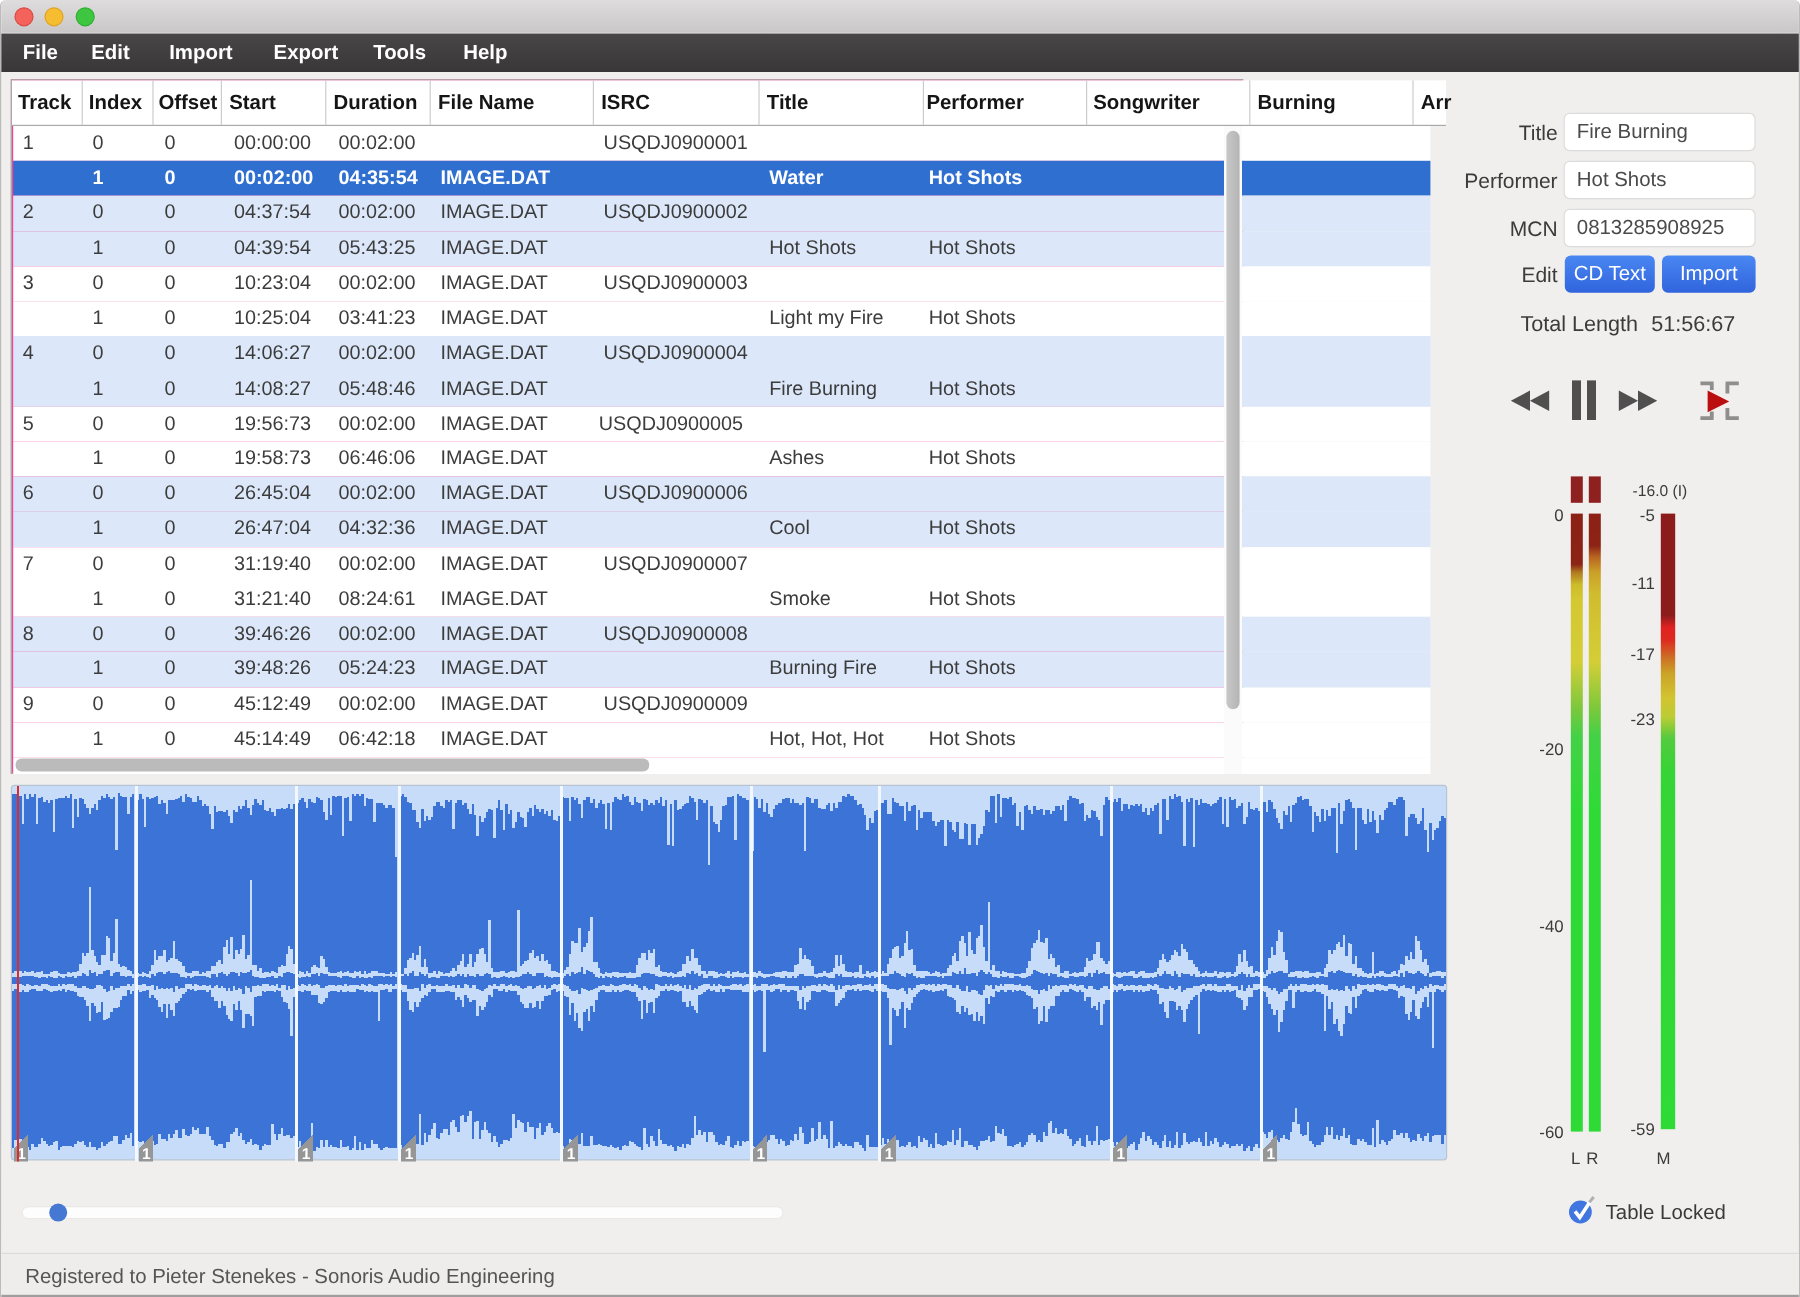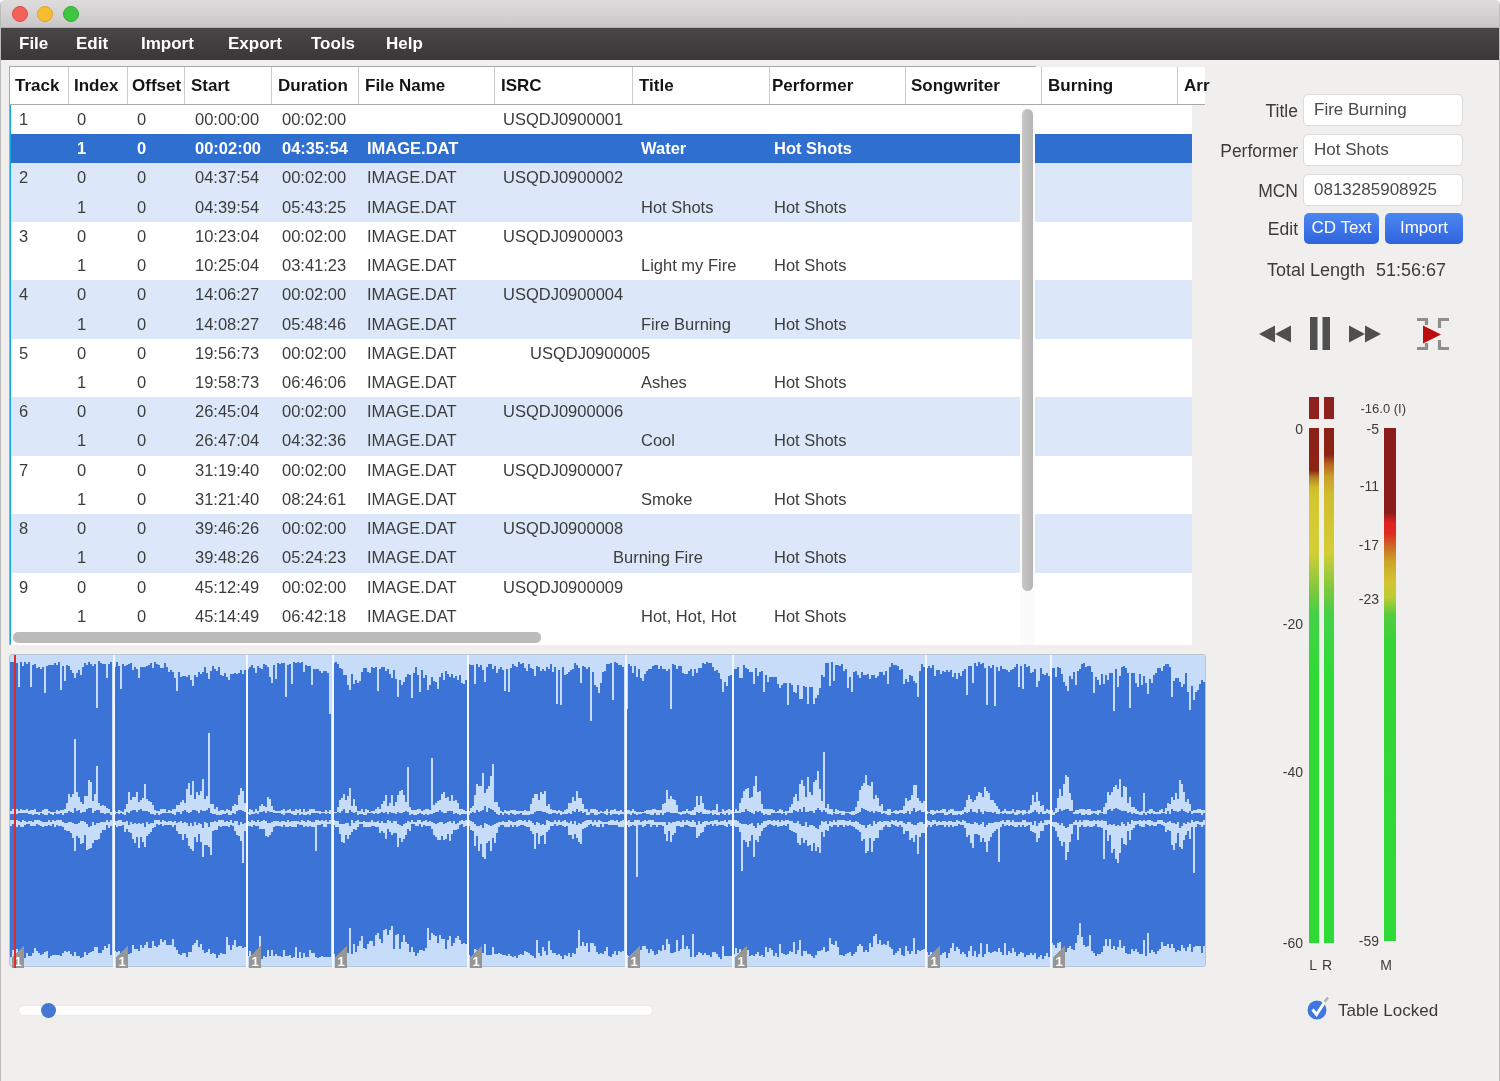--- a/index.html
+++ b/index.html
@@ -1,21 +1,21 @@
 <!DOCTYPE html>
 <html><head><meta charset="utf-8">
 <style>
 *{margin:0;padding:0;box-sizing:border-box}
 html,body{width:1500px;height:1081px;background:#fff;font-family:"Liberation Sans",sans-serif;overflow:hidden}
 #win{position:absolute;left:0;top:0;width:1500px;height:1081px;background:#f1efee;border-radius:5px 5px 0 0;overflow:hidden;border-left:1px solid #bbb;border-right:1px solid #bbb}
 #titlebar{position:absolute;left:0;top:0;width:1500px;height:28px;background:linear-gradient(#dedcdc,#c9c7c7);border-bottom:1px solid #b2b0b0;border-radius:5px 5px 0 0}
 .tl{position:absolute;top:6px;width:16px;height:16px;border-radius:50%}
 #menubar{position:absolute;left:0;top:28px;width:1500px;height:32px;background:linear-gradient(#484646,#393737);color:#fff;font-size:17px;font-weight:bold}
 #menubar span{position:absolute;top:6px}
-#table{position:absolute;left:8px;top:66px;width:1027px;height:579px;background:#0ea5e9;border:1px solid #a9a9a9}
+#table{position:absolute;left:8px;top:66px;width:1027px;height:579px;background:#ec4899;border:1px solid #a9a9a9}
 #thead{position:absolute;left:0;top:0;width:1195px;height:38px;background:#fff;border-bottom:1px solid #a9a9a9;font-size:17px;font-weight:bold;color:#151515}
 #thead span{position:absolute;top:9px}
 #thead i{position:absolute;top:0;width:1px;height:37px;background:#ccc}
 .row{position:absolute;left:1px;width:1181px;height:29.22px;font-size:16.5px;color:#3c3c3c;background:#fff}
 .row.alt{background:#dce8f9}
 .row.sel{background:#2e6fd0;color:#fff;font-weight:bold}
 .row span{position:absolute;top:5px}
 #vscroll{position:absolute;right:0;top:38px;width:15px;height:540px;background:#fbfbfb}
 #vthumb{position:absolute;left:2px;top:4px;width:11px;height:482px;background:linear-gradient(90deg,#c8c8c8,#b4b4b4);border-radius:5.5px}
 #hscrollrow{position:absolute;left:1px;top:564px;width:1181px;height:14px;background:#fff}
@@ -144,21 +144,21 @@
           <span style="left:630px">Fire Burning</span>
           <span style="left:763px">Hot Shots</span>
         </div>
 <div class="row" style="top:233.76px">
           <span style="left:8px">5</span>
           <span style="left:66px">0</span>
           <span style="left:126px">0</span>
           <span style="left:184px">19:56:73</span>
           <span style="left:271px">00:02:00</span>
           <span style="left:356px">IMAGE.DAT</span>
-          <span style="left:519px">USQDJ0900005</span>
+          <span style="left:488px">USQDJ0900005</span>
         </div>
 <div class="row" style="top:262.98px">
           <span style="left:66px">1</span>
           <span style="left:126px">0</span>
           <span style="left:184px">19:58:73</span>
           <span style="left:271px">06:46:06</span>
           <span style="left:356px">IMAGE.DAT</span>
           <span style="left:630px">Ashes</span>
           <span style="left:763px">Hot Shots</span>
         </div>
@@ -206,21 +206,21 @@
           <span style="left:271px">00:02:00</span>
           <span style="left:356px">IMAGE.DAT</span>
           <span style="left:492px">USQDJ0900008</span>
         </div>
 <div class="row alt" style="top:438.30px">
           <span style="left:66px">1</span>
           <span style="left:126px">0</span>
           <span style="left:184px">39:48:26</span>
           <span style="left:271px">05:24:23</span>
           <span style="left:356px">IMAGE.DAT</span>
-          <span style="left:602px">Burning Fire</span>
+          <span style="left:630px">Burning Fire</span>
           <span style="left:763px">Hot Shots</span>
         </div>
 <div class="row" style="top:467.52px">
           <span style="left:8px">9</span>
           <span style="left:66px">0</span>
           <span style="left:126px">0</span>
           <span style="left:184px">45:12:49</span>
           <span style="left:271px">00:02:00</span>
           <span style="left:356px">IMAGE.DAT</span>
           <span style="left:492px">USQDJ0900009</span>
@@ -344,13 +344,16 @@
 
 <div id="slider">
       <div id="sthumb"></div>
     </div>
 <svg style="position:absolute;left:1303px;top:996px" width="30" height="28" viewBox="0 0 30 28">
  <circle cx="13" cy="14" r="9.5" fill="#3f76e0"></circle>
  <path d="M8.5 13.5 l4 5 L22 4" stroke="#fff" stroke-width="3" fill="none"></path>
  <path d="M20.5 6 L24 1.5" stroke="#b0b0b0" stroke-width="2.5" fill="none"></path>
 </svg>
 <div style="position:absolute;left:1337px;top:1001px;font-size:17px;color:#3a3a3a">Table Locked</div>
+<div id="statusbar">
+      <div style="position:absolute;left:20px;top:9px">Registered to Pieter Stenekes - Sonoris Audio Engineering</div>
+    </div>
 </div>
 
 </body></html>

